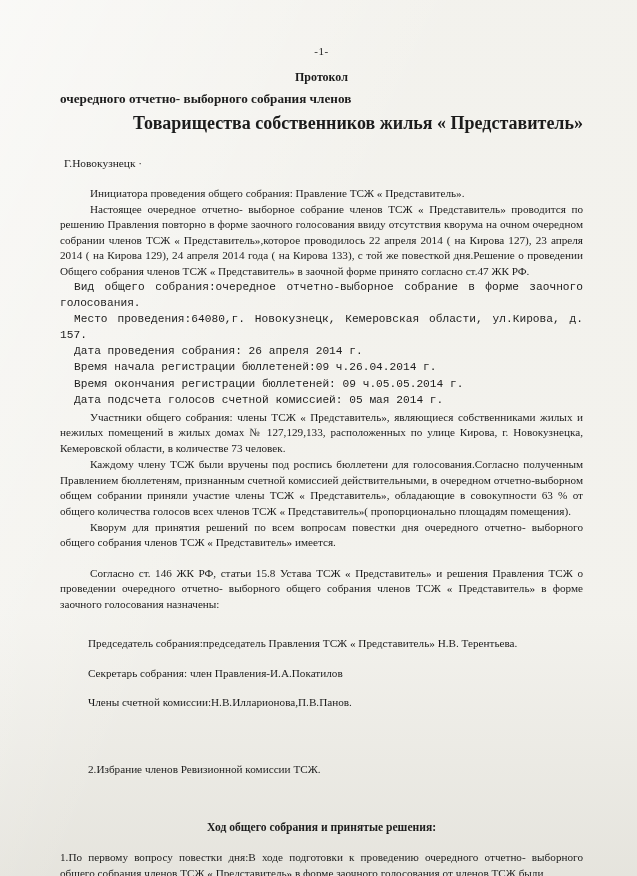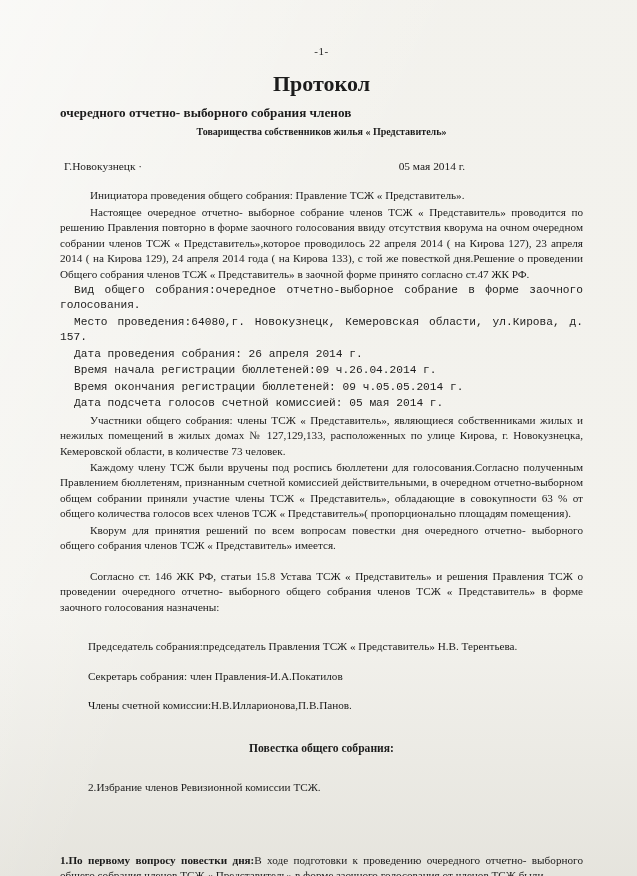--- a/index.html
+++ b/index.html
@@ -38,40 +38,41 @@
     line-height: 1.38;
   }
   .pageno {
     text-align: center;
     font-size: 11px;
     margin-bottom: 10px;
     letter-spacing: 0.5px;
   }
   .title1 {
     text-align: center;
-    font-size: 22px;
+    font-size: 12px;
     font-weight: bold;
     margin-bottom: 4px;
   }
   .title2 {
     font-size: 13.2px;
     font-weight: bold;
     margin-bottom: 3px;
   }
   .title3 {
-    text-align: center;
-    font-size: 10px;
+    text-align: right;
+    font-size: 18px;
     font-weight: bold;
     margin-bottom: 20px;
   }
   .meta-row {
     display: flex;
     justify-content: space-between;
     margin: 14px 0 14px 0;
     font-size: 11.4px;
+    flex-direction: column;
   }
   .meta-left { padding-left: 4px; }
   .meta-right { padding-right: 118px; }
   p.para {
     margin: 0 0 1px 0;
     text-align: justify;
     text-indent: 30px;
   }
   p.flat {
     margin: 0 0 1px 0;
@@ -90,37 +91,36 @@
   .center-bold {
     text-align: center;
     font-weight: bold;
     font-size: 11.6px;
     margin: 0;
   }
   .list-line {
     text-indent: 14px;
     margin: 14px;
   }
-  .bold { font-weight: bold; }
+  .bold { font-weight: normal; }
 </style>
 </head>
 <body>
 
 <div class="page">
   <div class="content">
 
     <div class="pageno">-1-</div>
 
     <div class="title1">Протокол</div>
     <div class="title2">очередного отчетно- выборного собрания членов</div>
     <div class="title3">Товарищества собственников жилья « Представитель»</div>
 
     <div class="meta-row">
       <div class="meta-left">Г.Новокузнецк  ·</div>
-      <div class="meta-right">05 мая 2014 г.</div>
     </div>
 
     <p class="para">Инициатора проведения общего собрания: Правление ТСЖ « Представитель».</p>
     <p class="para">Настоящее очередное отчетно- выборное собрание членов ТСЖ « Представитель» проводится по решению Правления повторно в форме заочного голосования ввиду отсутствия кворума на очном очередном собрании членов ТСЖ « Представитель»,которое проводилось 22 апреля 2014 ( на Кирова 127), 23 апреля 2014 ( на Кирова 129), 24 апреля 2014 года ( на Кирова 133), с той же повесткой дня.Решение о проведении Общего собрания членов ТСЖ « Представитель» в заочной форме принято согласно ст.47 ЖК РФ.</p>
 
     <p class="flat">Вид общего собрания:очередное отчетно-выборное собрание в форме заочного голосования.</p>
     <p class="flat">Место проведения:64080,г. Новокузнецк, Кемеровская области, ул.Кирова, д. 157.</p>
     <p class="flat">Дата проведения собрания: 26 апреля 2014 г.</p>
     <p class="flat">Время начала регистрации бюллетеней:09 ч.26.04.2014 г.</p>
     <p class="flat">Время окончания регистрации бюллетеней: 09 ч.05.05.2014 г.</p>
@@ -135,28 +135,28 @@
     <p class="para">Согласно ст. 146 ЖК РФ, статьи 15.8 Устава ТСЖ « Представитель» и решения Правления ТСЖ о проведении очередного отчетно- выборного общего собрания членов ТСЖ « Представитель» в форме заочного голосования назначены:</p>
 
     <div class="gap-sm"></div>
 
     <p class="list-line">Председатель собрания:председатель Правления ТСЖ « Представитель» Н.В. Терентьева.</p>
     <p class="list-line">Секретарь собрания: член Правления-И.А.Покатилов</p>
     <p class="list-line">Члены счетной   комиссии:Н.В.Илларионова,П.В.Панов.</p>
 
     <div class="gap-md"></div>
 
-    <p class="center-bold">Повестка общего собрания:</p>
 
     <div class="gap-sm"></div>
 
     <p class="list-line">2.Избрание членов Ревизионной комиссии ТСЖ.</p>
 
     <div class="gap-lg"></div>
     <div class="gap-sm"></div>
 
+    <p class="center-bold">Ход общего собрания и принятые решения:</p>
 
     <div class="gap-md"></div>
 
     <p class="noind"><span class="bold">1.По первому вопросу повестки дня:</span><span>В ходе подготовки к проведению очередного отчетно- выборного общего собрания членов ТСЖ « Представитель» в форме заочного голосования от членов ТСЖ были</span></p>
 
   </div>
 </div>
 
 </body></html>

